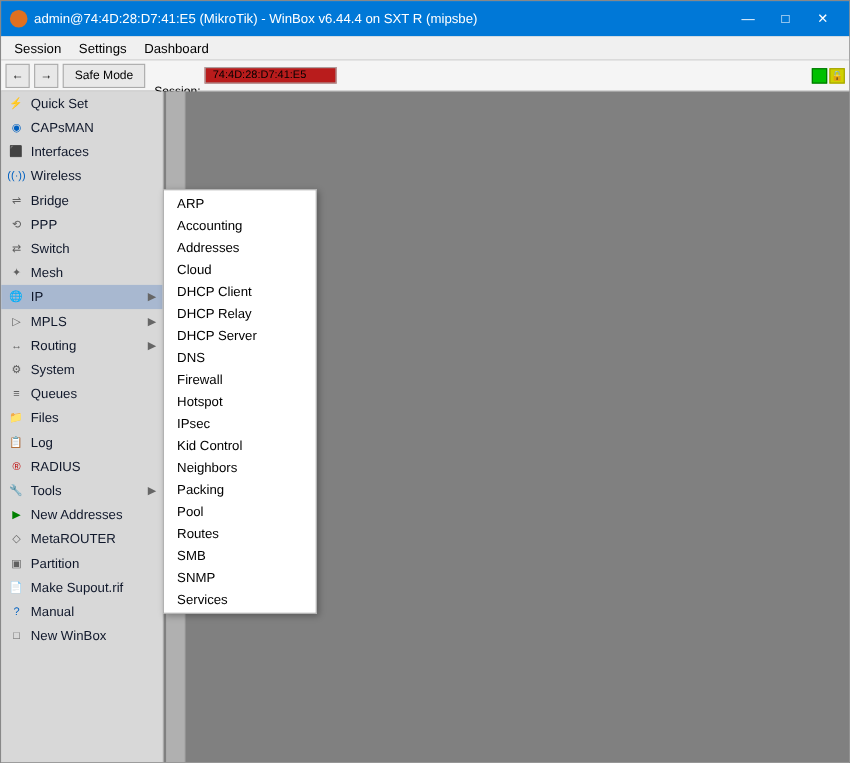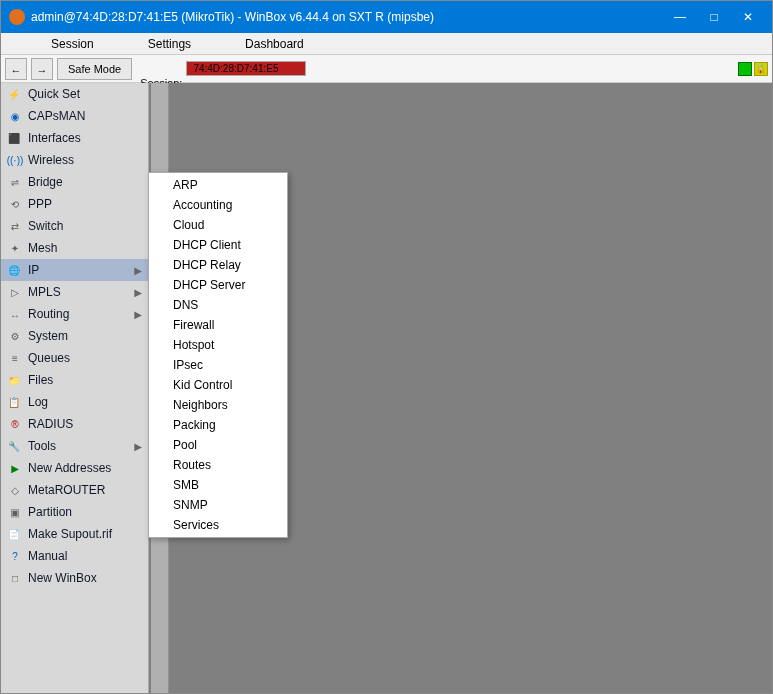--- a/index.html
+++ b/index.html
@@ -67,21 +67,20 @@
       align-items: center;
       border-bottom: 1px solid #ccc;
       padding: 0 4px;
     }
     .menu-item {
       padding: 2px 8px;
       cursor: pointer;
       height: 100%;
       display: flex;
       align-items: center;
-      margin-left: 38px;
     }
 
     
     .toolbar {
       background: #f5f5f5;
       height: 28px;
       display: flex;
       align-items: center;
       padding: 0 4px;
       gap: 4px;
@@ -195,21 +194,21 @@
       left: 148px;
       top: 172px; 
       z-index: 100;
     }
 
     .dropdown-menu {
       background: white;
       border: 1px solid #aaa;
       box-shadow: 2px 2px 6px rgba(0,0,0,0.3);
       width: 140px;
-      padding: 2px 12px;
+      padding: 2px 0;
     }
 
     .dropdown-item {
       padding: 3px 12px;
       cursor: pointer;
       font-size: 12px;
       white-space: nowrap;
     }
 
     
@@ -373,20 +372,21 @@
           <span class="sidebar-icon" style="color: rgb(96, 96, 96);">□</span>
           <span class="sidebar-label">New WinBox</span>
         </div>
       </div>
 
     <div class="dropdown-container">
       <div class="dropdown-menu">
 
       <div class="dropdown-item">ARP</div>
           <div class="dropdown-item">Accounting</div>
+          <div class="dropdown-item">Addresses</div>
           <div class="dropdown-item">Cloud</div>
           <div class="dropdown-item">DHCP Client</div>
           <div class="dropdown-item">DHCP Relay</div>
           <div class="dropdown-item">DHCP Server</div>
           <div class="dropdown-item">DNS</div>
           <div class="dropdown-item">Firewall</div>
           <div class="dropdown-item">Hotspot</div>
           <div class="dropdown-item">IPsec</div>
           <div class="dropdown-item">Kid Control</div>
           <div class="dropdown-item">Neighbors</div>

